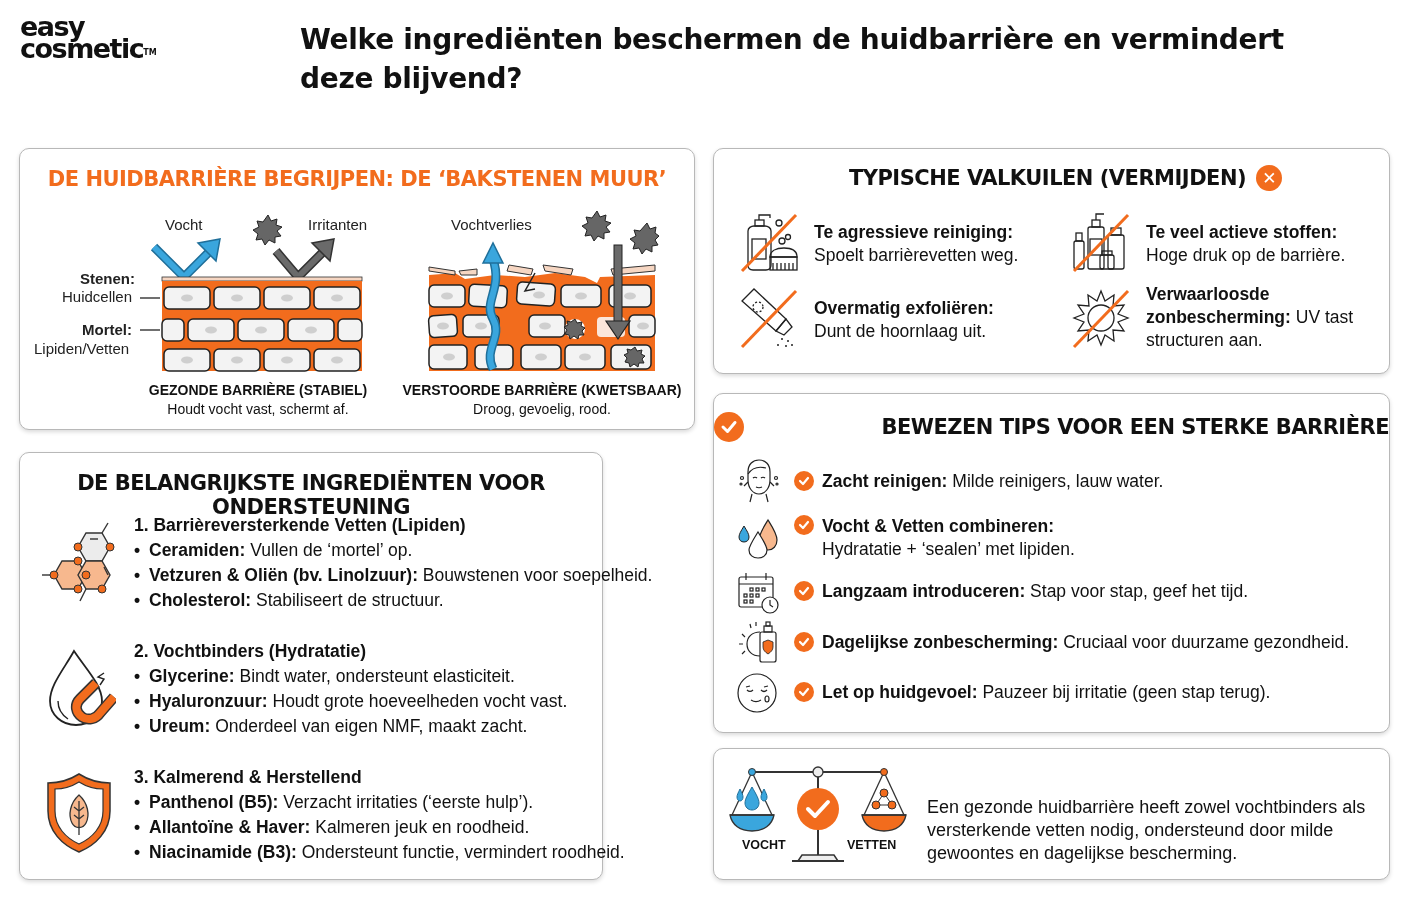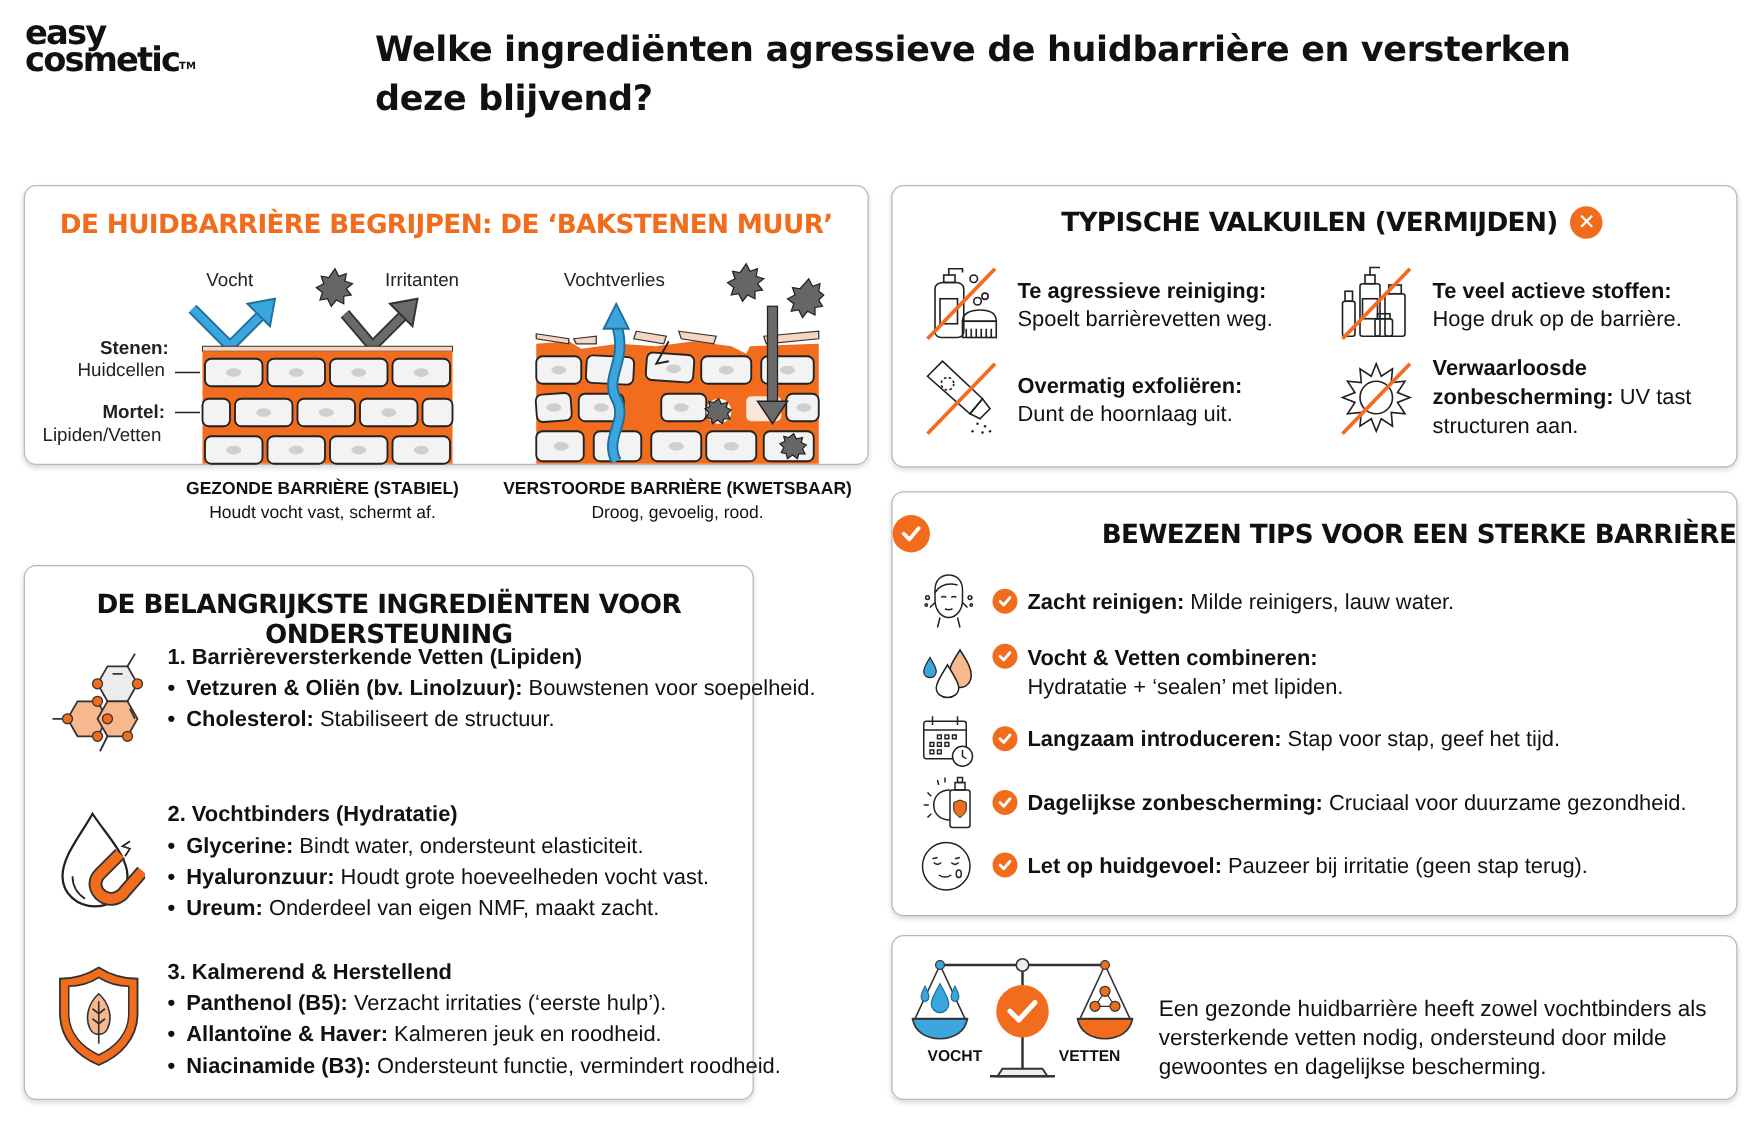--- a/index.html
+++ b/index.html
@@ -7,21 +7,21 @@
   body { font-family: "Liberation Sans", "DejaVu Sans", sans-serif; color: #111; position: relative; }
 
   .logo { position: absolute; left: 20px; top: 16px; line-height: 22px; font-weight: 900; font-family: "DejaVu Sans", sans-serif; font-size: 27px; letter-spacing: -1.5px; color: #111; }
   .logo .tm { font-size: 8px; letter-spacing: 0; vertical-align: top; position: relative; top: 4px; }
   .page-title { position: absolute; left: 300px; top: 20px; width: 1000px; font-family: "DejaVu Sans", sans-serif; font-weight: 700; font-size: 28px; line-height: 39px; color: #111; letter-spacing: -0.3px; }
 
   .panel { position: absolute; border: 1.5px solid #b8b8b8; border-radius: 10px; background: #fff; box-shadow: 0 2px 4px rgba(0,0,0,0.15); }
   .panel-title { font-family: "DejaVu Sans", sans-serif; font-weight: 700; text-align: center; letter-spacing: -0.5px; }
 
   
-  #p-barrier { left: 19px; top: 148px; width: 676px; height: 224px; }
+  #p-barrier { left: 19px; top: 148px; width: 676px; height: 282px; }
   #p-barrier .panel-title { color: #f26c1d; font-size: 21px; margin-top: 18px; }
   .diagram { position: absolute; }
   .lbl { position: absolute; font-size: 15px; color: #222; white-space: nowrap; }
   .lbl b { font-weight: 700; }
   .caption { position: absolute; text-align: center; font-size: 14px; line-height: 19px; color: #111; }
   .caption .cap-title { font-weight: 700; display: block; }
 
   
   #p-ingredients { left: 19px; top: 452px; width: 584px; height: 428px; }
   #p-ingredients .panel-title { font-size: 21px; margin-top: 18px; color: #111; }
@@ -56,21 +56,21 @@
   .sum-title { position: absolute; left: 213px; top: 16px; font-family: "DejaVu Sans", sans-serif; font-weight: 700; font-size: 21px; letter-spacing: -0.6px; color: #111; }
   .sum-body { position: absolute; left: 213px; top: 47px; width: 450px; font-size: 18px; line-height: 23px; color: #111; }
 </style>
 </head>
 <body>
 
 <div class="logo">
   <div>easy</div>
   <div><span>cosmetic</span><span class="tm">TM</span></div>
 </div>
-<h1 class="page-title">Welke ingrediënten agressieve de huidbarrière en versterken deze blijvend?</h1>
+<h1 class="page-title">Welke ingrediënten beschermen de huidbarrière en vermindert deze blijvend?</h1>
 
 <section class="panel" id="p-barrier">
   <h2 class="panel-title">DE HUIDBARRIÈRE BEGRIJPEN: DE ‘BAKSTENEN MUUR’</h2>
 
   <svg class="diagram" style="left:120px; top:60px;" width="230" height="165" viewBox="0 0 230 165">
 
     <g>
       <polyline points="14,38 44,68 70,42" fill="none" stroke="#1f6f9a" stroke-width="9" stroke-linejoin="miter"></polyline>
       <polyline points="14,38 44,68 70,42" fill="none" stroke="#3aa6dd" stroke-width="6"></polyline>
       <polygon points="58,34 80,30 76,52" fill="#3aa6dd" stroke="#1f6f9a" stroke-width="1.5"></polygon>
@@ -220,20 +220,21 @@
           <circle cx="72" cy="26" r="4"></circle>
           <circle cx="40" cy="40" r="4"></circle>
           <circle cx="16" cy="54" r="4"></circle>
           <circle cx="40" cy="68" r="4"></circle>
           <circle cx="64" cy="68" r="4"></circle>
           <circle cx="48" cy="54" r="4"></circle>
       </g>
     </svg>
     <div class="ing-text" style="top:0;">
       <div class="ing-head">1. Barrièreversterkende Vetten (Lipiden)</div>
+      <div class="ing-item"><b>Ceramiden:</b><span> Vullen de ‘mortel’ op.</span></div>
       <div class="ing-item"><b>Vetzuren &amp; Oliën (bv. Linolzuur):</b><span> Bouwstenen voor soepelheid.</span></div>
       <div class="ing-item"><b>Cholesterol:</b><span> Stabiliseert de structuur.</span></div>
     </div>
   </div>
 
   <div class="ing-group" style="top:186px;">
     <svg class="ing-icon" style="top:8px; left:24px;" width="72" height="80" viewBox="0 0 72 80">
       <path d="M30,4 C20,22 6,38 6,54 C6,68 18,78 32,78 C46,78 58,68 58,54 C58,38 42,22 30,4 Z" fill="#fff" stroke="#222" stroke-width="1.8"></path>
       <path d="M14,54 C14,62 18,68 24,72" fill="none" stroke="#222" stroke-width="1.4"></path>
       <path d="M52,36 L36,52 C30,58 32,66 38,70 C44,74 52,72 56,66 L70,50" fill="none" stroke="#333" stroke-width="11"></path>

